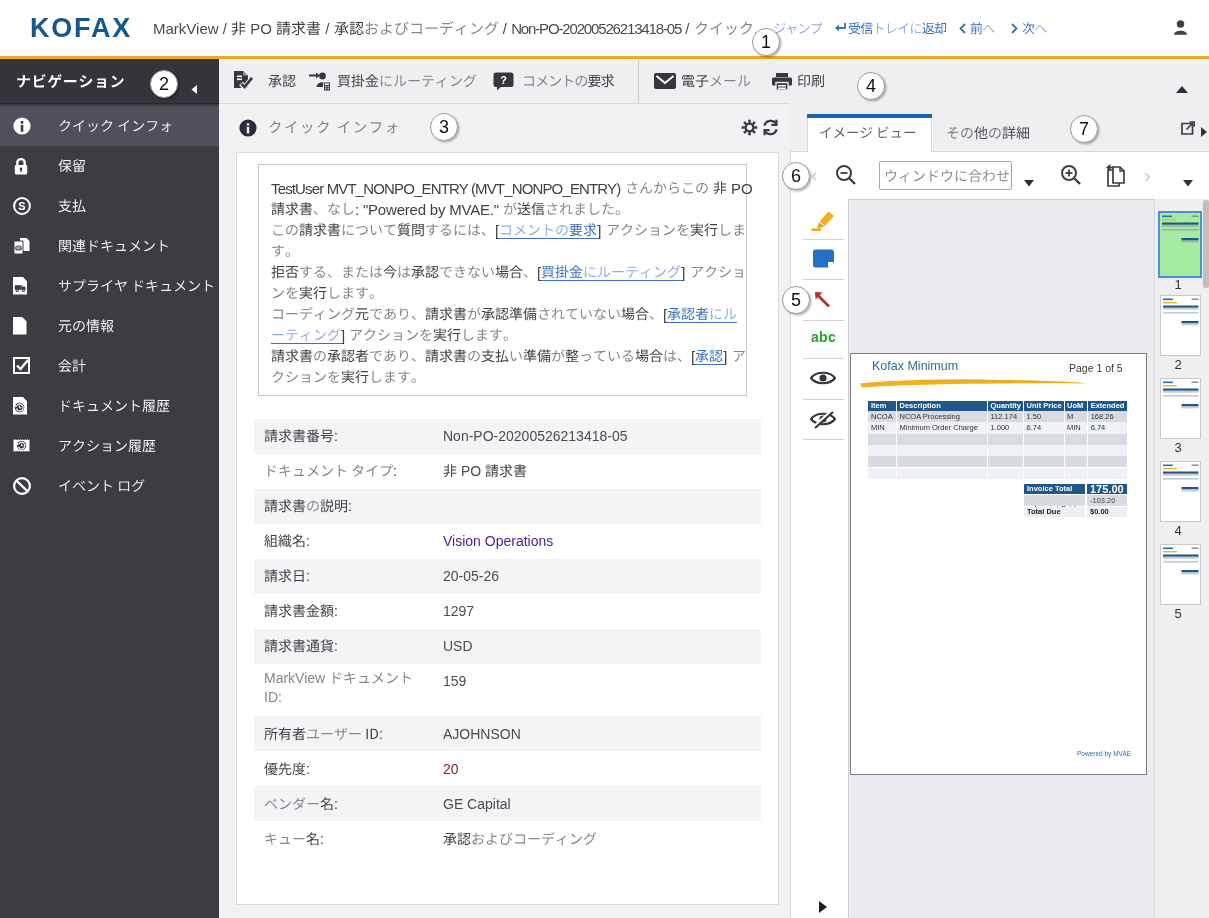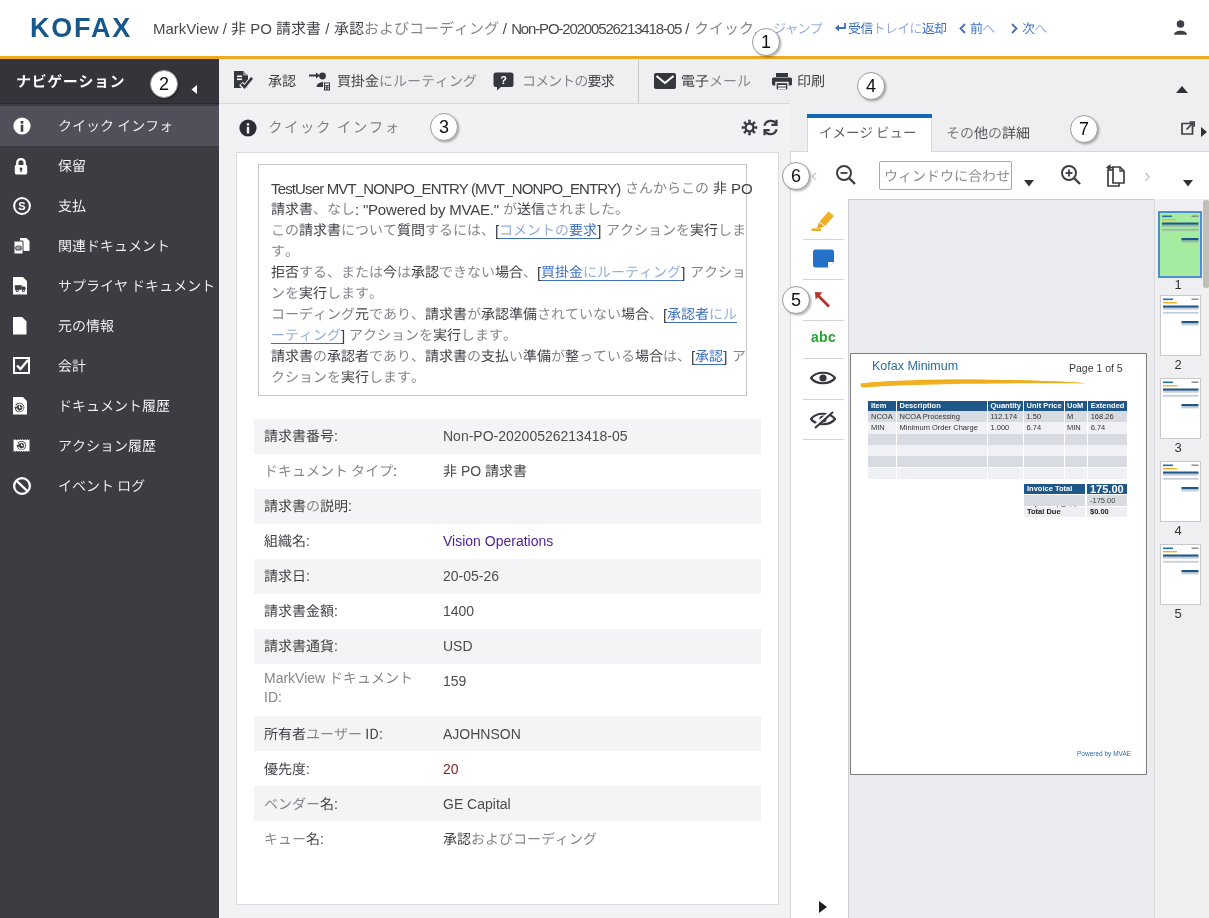--- a/index.html
+++ b/index.html
@@ -884,21 +884,21 @@
     <div style="position:absolute;left:254px;top:593.5px;width:507px;height:35px;background:#FFFFFF"></div>
     <div class="row" style="left:264px;top:593.5px;height:35px;font-size:14px;color:#3F4146"><svg class="j " width="70.0" height="14.0" style="vertical-align:-1.96px" viewBox="0 0 70.0 14.0">
         <g transform="translate(0,12.040) scale(0.01400,-0.01400)">
           <use href="#g1" x="0" fill="#3F4146"></use>
           <use href="#g2" x="1000" fill="#3F4146"></use>
           <use href="#g3" x="2000" fill="#3F4146"></use>
           <use href="#g68" x="3000" fill="#3F4146"></use>
           <use href="#g124" x="4000" fill="#3F4146"></use>
         </g>
       </svg><span>:</span></div>
-    <div class="row" style="left:443px;top:593.5px;height:35px;font-size:14px;color:#4A4C50">1400</div>
+    <div class="row" style="left:443px;top:593.5px;height:35px;font-size:14px;color:#4A4C50">1297</div>
     <div style="position:absolute;left:254px;top:628.5px;width:507px;height:35px;background:#F4F4F6"></div>
     <div class="row" style="left:264px;top:628.5px;height:35px;font-size:14px;color:#3F4146"><svg class="j " width="70.0" height="14.0" style="vertical-align:-1.96px" viewBox="0 0 70.0 14.0">
         <g transform="translate(0,12.040) scale(0.01400,-0.01400)">
           <use href="#g1" x="0" fill="#3F4146"></use>
           <use href="#g2" x="1000" fill="#3F4146"></use>
           <use href="#g3" x="2000" fill="#3F4146"></use>
           <use href="#g125" x="3000" fill="#3F4146"></use>
           <use href="#g126" x="4000" fill="#3F4146"></use>
         </g>
       </svg><span>:</span></div>
@@ -1121,21 +1121,21 @@
     <div style="position:absolute;left:1023.1px;top:400.5px;width:1px;height:78.30000000000001px;background:#fff"></div>
     <div style="position:absolute;left:1063.5px;top:400.5px;width:1px;height:78.30000000000001px;background:#fff"></div>
     <div style="position:absolute;left:1087.2px;top:400.5px;width:1px;height:78.30000000000001px;background:#fff"></div>
     <div style="position:absolute;left:1024px;top:483.5px;width:60.5px;height:10.5px;background:#1E5788"></div>
     <div style="position:absolute;left:1086.5px;top:483.5px;width:40.5px;height:10.5px;background:#1E5788"></div>
     <div class="row" style="left:1027px;top:483.5px;height:10.5px;font-size:7.5px;font-weight:bold;color:#fff">Invoice Total</div>
     <div class="row" style="left:1090px;top:483.5px;height:10.5px;font-size:11px;font-weight:bold;color:#fff">175.00</div>
     <div style="position:absolute;left:1024px;top:495.0px;width:60.5px;height:10.5px;background:#D8DCE2"></div>
     <div style="position:absolute;left:1086.5px;top:495.0px;width:40.5px;height:10.5px;background:#D8DCE2"></div>
     <div class="row" style="left:1033px;top:495.0px;height:26px;font-size:7.5px;color:#444">Amount Paid</div>
-    <div class="row" style="left:1090px;top:495.0px;height:10.5px;font-size:7.5px;color:#444">-175.00</div>
+    <div class="row" style="left:1090px;top:495.0px;height:10.5px;font-size:7.5px;color:#444">-103.20</div>
     <div style="position:absolute;left:1024px;top:506.5px;width:60.5px;height:10.5px;background:#EDEFF2"></div>
     <div style="position:absolute;left:1086.5px;top:506.5px;width:40.5px;height:10.5px;background:#EDEFF2"></div>
     <div class="row" style="left:1027px;top:506.5px;height:10.5px;font-size:7.5px;font-weight:bold;color:#222">Total Due</div>
     <div class="row" style="left:1090px;top:506.5px;height:10.5px;font-size:7.5px;font-weight:bold;color:#222">$0.00</div>
     <div class="row" style="left:1077px;top:749px;height:8px;font-size:6.5px;color:#2D6DB5">Powered by MVAE</div>
     <div style="position:absolute;left:1153.5px;top:199px;width:49px;height:719px;background:#EFEFF1;border-left:1px solid #DADADC"></div>
     <div style="position:absolute;left:1157.5px;top:210.5px;width:44.5px;height:67px;border:2px solid #4C8FD6;background:#A5ECA0"><svg width="40.5" height="63" viewBox="0 0 40.5 63" style="">
         <rect x="0" y="0" width="40.5" height="63" fill="#A5ECA0"></rect>
         <rect x="2" y="2.5" width="10" height="1.6" fill="#2471A4"></rect>
         <rect x="31.5" y="2.5" width="7" height="1.4" fill="#888"></rect>

